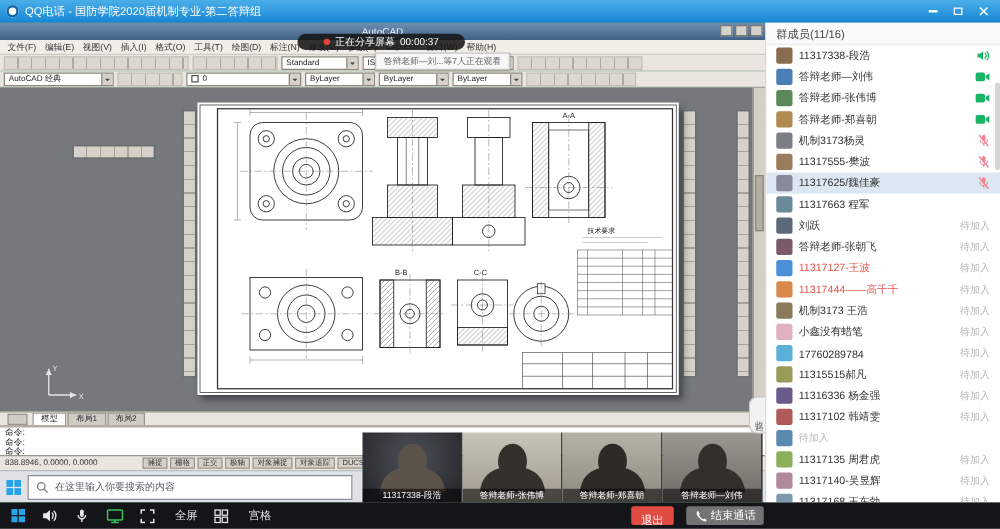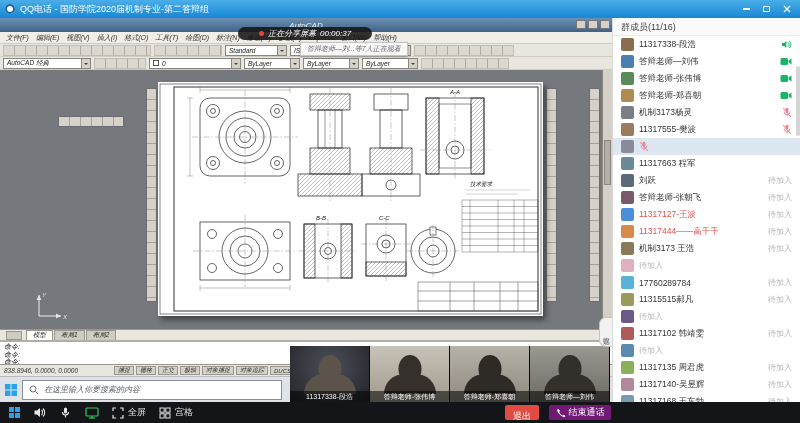--- a/index.html
+++ b/index.html
@@ -9,21 +9,21 @@
   
   .titlebar{position:absolute;left:0;top:0;width:800px;height:18px;background:linear-gradient(180deg,#4aaee8,#1787d5);display:flex;align-items:center;padding:0 5px;color:#fff;z-index:60;}
   .qicon{width:10px;height:10px;border-radius:50%;background:#fff;margin-right:5px;flex:none;box-shadow:inset 0 0 0 2px #1266a8;}
   .wtitle{font-size:9px;white-space:nowrap;}
   .wctrls{margin-left:auto;display:flex;gap:3px;}
   .wbtn{width:17px;height:13px;display:flex;align-items:center;justify-content:center;}
   .ic-min{width:7px;height:1.5px;background:#fff;}
   .ic-max{width:7px;height:6px;border:1px solid #fff;}
 
   
-  .share{position:absolute;left:0;top:18px;width:612px;height:384px;background:#15803d;overflow:hidden;font-style:italic;}
+  .share{position:absolute;left:0;top:18px;width:612px;height:384px;background:#15803d;overflow:hidden;}
   .acad-title{position:absolute;left:0;top:0;width:100%;height:14px;background:linear-gradient(180deg,#6d8fb2,#3f6286);color:#eef3f8;font-size:8px;display:flex;align-items:center;justify-content:center;}
   .acad-wctrl{position:absolute;right:2px;top:2px;display:flex;gap:2px;}
   .acad-wctrl span{width:10px;height:9px;background:#d6d2c9;border:1px solid #777;}
   .share-pill{position:absolute;left:238px;top:9px;height:13px;background:rgba(22,22,22,.88);border-radius:7px;color:#fff;font-size:8px;display:flex;align-items:center;gap:4px;padding:0 21px;z-index:30;}
   .reddot{width:5px;height:5px;border-radius:50%;background:#e8413c;flex:none;}
   .watchers{position:absolute;left:300px;top:24px;height:14px;background:#f7f7f7;border:1px solid #c4c4c4;box-shadow:0 1px 2px rgba(0,0,0,.35);color:#666;font-size:7px;display:flex;align-items:center;padding:0 6px;z-index:29;white-space:nowrap;}
   .menubar{position:absolute;left:0;top:14px;width:100%;height:12px;background:#f1eee7;border-bottom:1px solid #cfccc4;display:flex;align-items:center;gap:7px;padding:0 6px;font-size:7px;color:#333;white-space:nowrap;overflow:hidden;}
   .tb{position:absolute;left:0;width:100%;height:13px;background:#e9e6df;border-bottom:1px solid #cfccc4;display:flex;align-items:center;gap:3px;padding:0 3px;}
   .tb1{top:26px;} .tb2{top:39px;}
   .iconstrip{height:11px;border:1px solid #c2beb5;background:repeating-linear-gradient(90deg,#dcd8cf 0 10px,#aeaaa2 10px 11px);flex:none;}
@@ -81,23 +81,23 @@
   .mrow.hl{background:#dde7f2;}
   .avatar{width:13px;height:13px;border-radius:2px;flex:none;}
   .mname{font-size:8.5px;color:#333;white-space:nowrap;overflow:hidden;text-overflow:ellipsis;flex:1;}
   .pending{font-size:8px;color:#b5b5b5;flex:none;}
   .micon{flex:none;display:flex;align-items:center;}
   .mscroll{position:absolute;right:0;top:18px;bottom:0;width:5px;}
   .mthumb{position:absolute;right:0;top:30px;width:4px;height:70px;border-radius:2px;background:#d5d5d5;}
 
   
   .qqbar{position:absolute;left:0;top:402px;width:800px;height:21px;background:#141518;display:flex;align-items:center;gap:13px;padding:0 9px;z-index:70;}
-  .qbtn{display:flex;align-items:center;gap:4px;color:#e5e5e5;font-size:9px;flex:none;}
+  .qbtn{display:flex;align-items:center;gap:16px;color:#e5e5e5;font-size:9px;flex:none;}
   .exit{position:absolute;left:505px;top:3px;width:34px;height:15px;background:#e04b42;color:#fff;border:none;border-radius:2px;font-size:9px;padding:4px;line-height:15px;text-align:center;}
-  .endcall{position:absolute;left:549px;top:3px;width:62px;height:15px;background:#701a75;color:#fff;border:none;border-radius:2px;font-size:9px;display:flex;align-items:center;justify-content:center;gap:3px;padding:0;}
+  .endcall{position:absolute;left:549px;top:3px;width:62px;height:15px;background:#737373;color:#fff;border:none;border-radius:2px;font-size:9px;display:flex;align-items:center;justify-content:center;gap:3px;padding:0;}
 </style>
 </head>
 <body>
 
 <div class="root">
 
   <div class="titlebar">
     <span class="qicon"></span>
     <span class="wtitle">QQ电话 - 国防学院2020届机制专业-第二答辩组</span>
     <span class="wctrls">
@@ -518,20 +518,21 @@
             <svg width="10" height="11" viewBox="0 0 10 11">
               <rect x="3.6" y="0.8" width="2.8" height="5" rx="1.4" fill="#ef8396"></rect>
               <path d="M2 4.6 a3 3 0 0 0 6 0" stroke="#ef8396" fill="none" stroke-width="0.9"></path>
               <line x1="5" y1="7.6" x2="5" y2="9.6" stroke="#ef8396" stroke-width="0.9"></line>
               <line x1="1.2" y1="1" x2="8.8" y2="10" stroke="#ef8396" stroke-width="1.1"></line>
             </svg>
           </span>
         </div>
         <div class="mrow hl">
           <span class="avatar" style="background: rgb(138, 138, 154);"></span>
+          <span class="mname">11317625/魏佳豪</span>
           <span class="micon">
             <svg width="10" height="11" viewBox="0 0 10 11">
               <rect x="3.6" y="0.8" width="2.8" height="5" rx="1.4" fill="#ef8396"></rect>
               <path d="M2 4.6 a3 3 0 0 0 6 0" stroke="#ef8396" fill="none" stroke-width="0.9"></path>
               <line x1="5" y1="7.6" x2="5" y2="9.6" stroke="#ef8396" stroke-width="0.9"></line>
               <line x1="1.2" y1="1" x2="8.8" y2="10" stroke="#ef8396" stroke-width="1.1"></line>
             </svg>
           </span>
         </div>
         <div class="mrow">
@@ -558,34 +559,36 @@
           <span class="mname" style="color: rgb(224, 82, 77);">11317444——高千千</span>
           <span class="pending">待加入</span>
         </div>
         <div class="mrow">
           <span class="avatar" style="background: rgb(138, 122, 90);"></span>
           <span class="mname">机制3173 王浩</span>
           <span class="pending">待加入</span>
         </div>
         <div class="mrow">
           <span class="avatar" style="background: rgb(224, 176, 192);"></span>
+          <span class="mname">小鑫没有蜡笔</span>
           <span class="pending">待加入</span>
         </div>
         <div class="mrow">
           <span class="avatar" style="background: rgb(90, 176, 217);"></span>
           <span class="mname">17760289784</span>
           <span class="pending">待加入</span>
         </div>
         <div class="mrow">
           <span class="avatar" style="background: rgb(154, 154, 90);"></span>
           <span class="mname">11315515郝凡</span>
           <span class="pending">待加入</span>
         </div>
         <div class="mrow">
           <span class="avatar" style="background: rgb(106, 90, 138);"></span>
+          <span class="mname">11316336 杨金强</span>
           <span class="pending">待加入</span>
         </div>
         <div class="mrow">
           <span class="avatar" style="background: rgb(176, 90, 90);"></span>
           <span class="mname">11317102 韩靖雯</span>
           <span class="pending">待加入</span>
         </div>
         <div class="mrow">
           <span class="avatar" style="background: rgb(90, 138, 176);"></span>
           <span class="pending">待加入</span>

